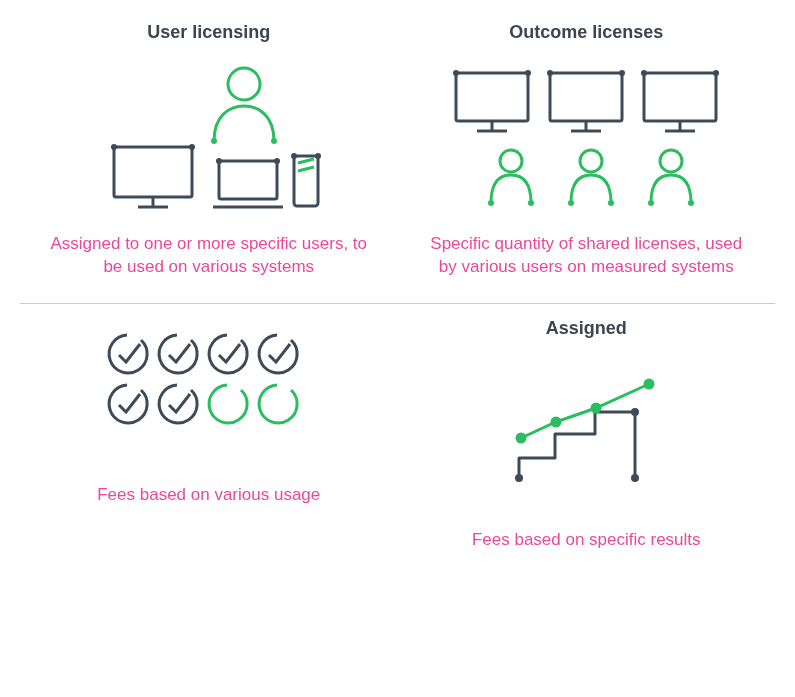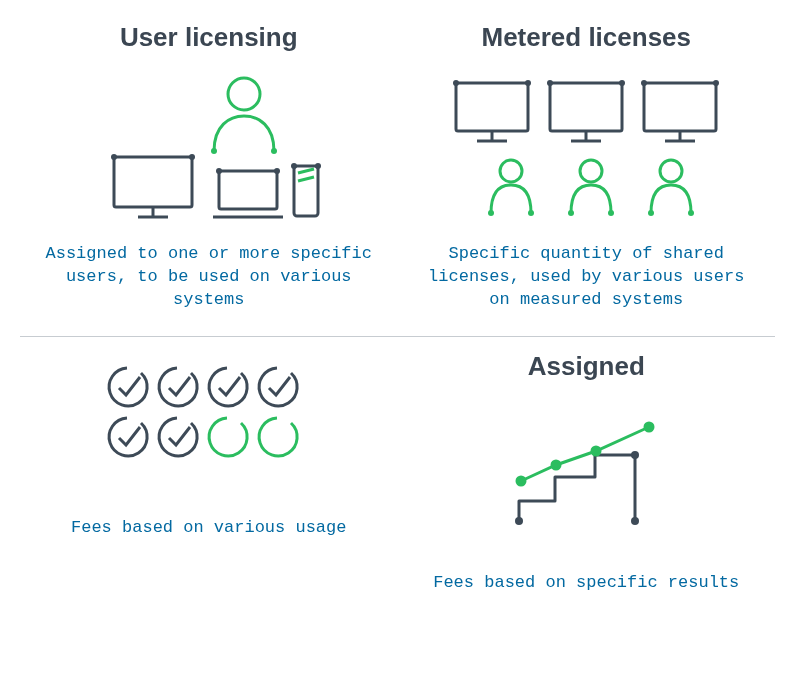--- a/index.html
+++ b/index.html
@@ -15,31 +15,30 @@
   .grid {
     display: grid;
     grid-template-columns: 1fr 1fr;
     grid-template-rows: auto auto;
   }
   .cell {
     padding: 8px 24px 24px;
     text-align: center;
   }
   .title {
-    font-size: 26px;
+    font-size: 18px;
     font-weight: 700;
     margin: 6px 0 18px;
     color: #3b4652;
   }
   .desc {
     font-size: 17px;
     line-height: 1.35;
-    color: #0369a1;
+    color: #ec4899;
     margin-top: 22px;
-    font-family: Liberation Mono, monospace;
   }
   .illus {
     height: 150px;
     display: flex;
     align-items: center;
     justify-content: center;
   }
   .illus svg { display: block; }
   hr.div {
     border: none;
@@ -80,21 +79,21 @@
           <line x1="209" y1="110" x2="225" y2="106" stroke="#2bbd5f"></line>
           <circle cx="205" cy="95" r="3" fill="#3d4a57" stroke="none"></circle>
           <circle cx="229" cy="95" r="3" fill="#3d4a57" stroke="none"></circle>
         </g>
       </svg>
     </div>
     <div class="desc">Assigned to one or more specific users, to be used on various systems</div>
   </div>
 
   <div class="cell">
-    <div class="title">Metered licenses</div>
+    <div class="title">Outcome licenses</div>
     <div class="illus">
       <svg width="290" height="150" viewBox="0 0 290 150">
         <g fill="none" stroke="#3d4a57" stroke-width="3">
 
           <g>
             <rect x="15" y="12" width="72" height="48" rx="2"></rect>
             <line x1="51" y1="60" x2="51" y2="70"></line>
             <line x1="36" y1="70" x2="66" y2="70"></line>
             <circle cx="15" cy="12" r="3" fill="#3d4a57" stroke="none"></circle>
             <circle cx="87" cy="12" r="3" fill="#3d4a57" stroke="none"></circle>

